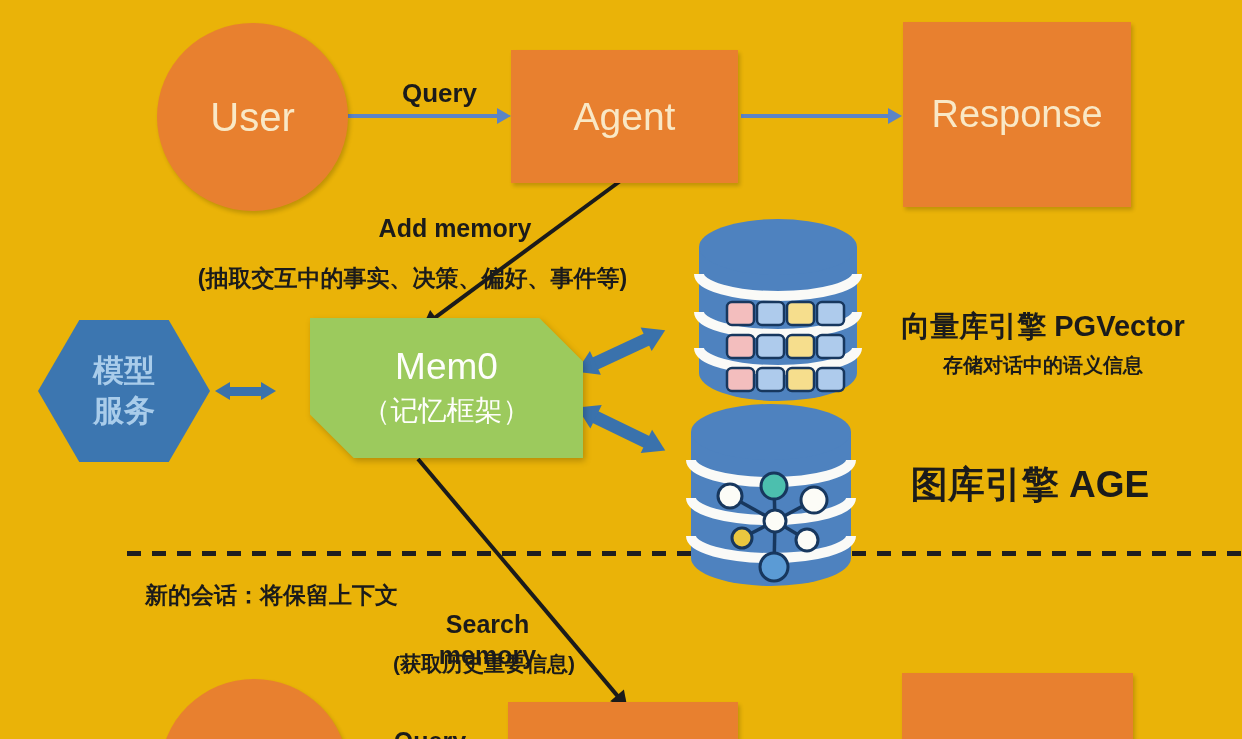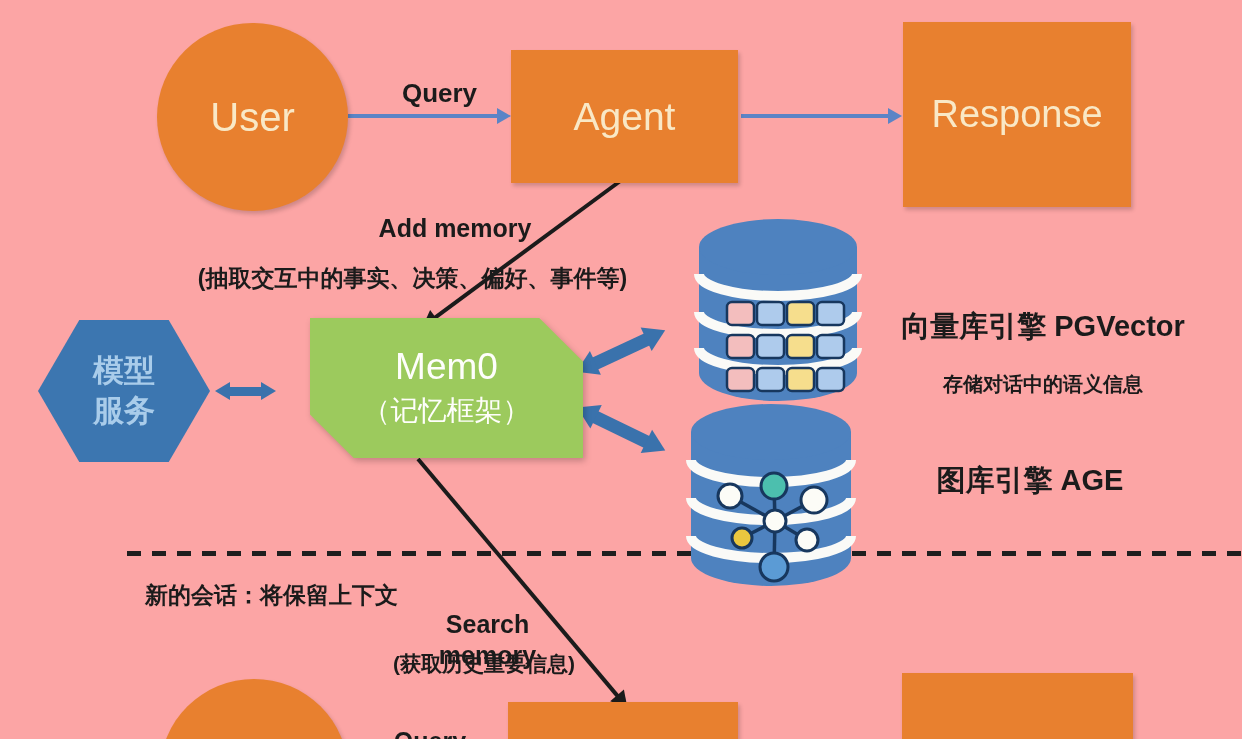--- a/index.html
+++ b/index.html
@@ -1,26 +1,26 @@
 <!DOCTYPE html>
 <html><head>
 <meta charset="utf-8">
 <style>
   html,body{margin:0;padding:0;}
-  #canvas{position:relative;width:1242px;height:739px;background:#fca5a5;overflow:hidden;
+  #canvas{position:relative;width:1242px;height:739px;background:#eab308;overflow:hidden;
           font-family:"Liberation Sans","DejaVu Sans",sans-serif;color:#1B1B1B;}
 
   
   .txt{position:absolute;text-align:center;font-weight:600;line-height:1.25;}
   .query-label{left:382px;top:77px;width:115px;font-size:26px;}
   .add-title{left:350px;top:213px;width:210px;font-size:25px;}
   .add-sub{left:160px;top:264px;width:505px;font-size:23px;}
   .vec-title{left:893px;top:308px;width:300px;font-size:29px;font-weight:700;}
-  .vec-sub{left:903px;top:372px;width:280px;font-size:20px;font-weight:700;}
-  .graph-title{left:895px;top:462px;width:270px;font-size:29px;font-weight:700;}
+  .vec-sub{left:903px;top:353px;width:280px;font-size:20px;font-weight:700;}
+  .graph-title{left:895px;top:462px;width:270px;font-size:37px;font-weight:700;}
   .graph-sub{left:863px;top:512px;width:304px;font-size:19px;font-weight:700;}
   .session-note{left:145px;top:581px;width:280px;font-size:23px;font-weight:700;text-align:left;}
   .search-title{left:400px;top:609px;width:175px;font-size:25px;}
   .search-sub{left:380px;top:651px;width:208px;font-size:21px;}
   .bottom-query{left:385px;top:726px;width:90px;font-size:25px;}
 
   
   .divider{position:absolute;left:127px;top:551px;width:1115px;height:5px;
            background:repeating-linear-gradient(90deg,#1F1F1F 0 14px,transparent 14px 25px);}
 

